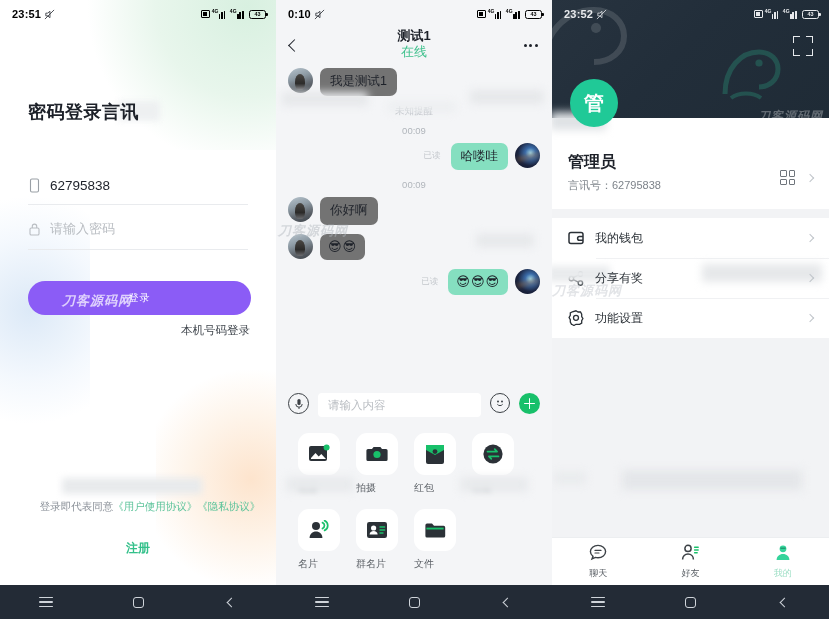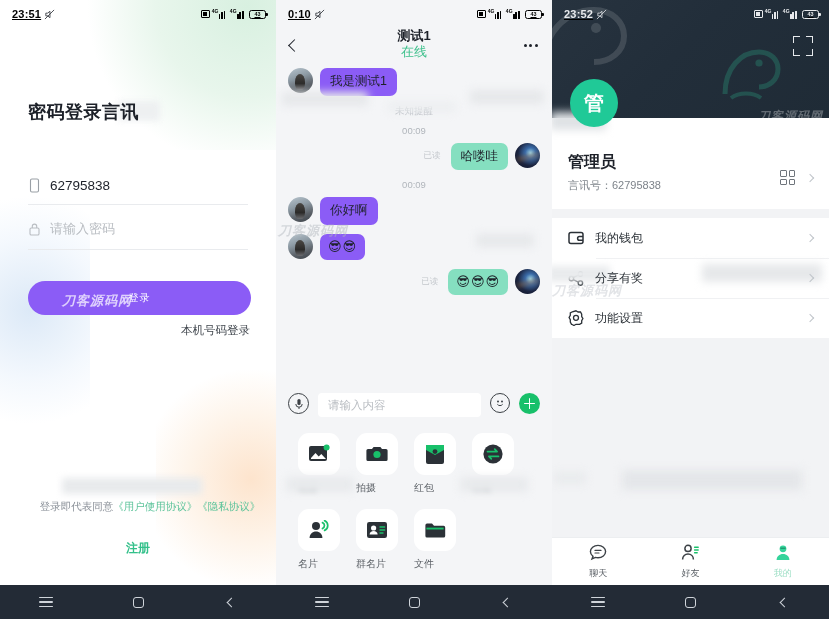--- a/index.html
+++ b/index.html
@@ -12,21 +12,21 @@
   }
   .panel { position:relative; height:619px; overflow:hidden; background:#fff; }
   .p1 { width:276px; }
   .p2 { width:276px; background:#f4f5f7; }
   .p3 { width:277px; background:#f2f3f5; }
 
   
   .statusbar {
     height:28px; display:flex; align-items:center;
     justify-content:space-between; padding:0 10px 0 12px;
-    position:relative; z-index:40;text-decoration:underline;
+    position:relative; z-index:40;
   }
   .sb-time { font-size:11px; font-weight:700; letter-spacing:.2px; display:flex; align-items:center; gap:3px;}
   .sb-right { display:flex; align-items:center; gap:3px; }
   .sb-dark .sb-time, .sb-dark .sb-right { color:#e8eaed; }
   .mute-ico { display:inline-block; width:11px; height:11px; position:relative; opacity:.85;}
   .mute-ico svg { display:block; }
   .sim { width:9px; height:8px; border:1.2px solid currentColor; border-radius:1px; position:relative;}
   .sim:after{content:"";position:absolute;left:1.3px;top:1.3px;width:4px;height:3.4px;background:currentColor;}
   .sig { display:flex; align-items:flex-end; gap:.8px; height:9px; position:relative; padding-left:6px;}
   .sig i { display:block; width:1.7px; background:currentColor; border-radius:.3px;}
@@ -94,21 +94,21 @@
   .row { display:flex; align-items:flex-start; gap:7px; margin-bottom:9px;}
   .row.out { justify-content:flex-end; }
   .av { width:25px; height:25px; border-radius:50%; flex:0 0 25px; overflow:hidden; position:relative;}
   .av-girl { background:linear-gradient(160deg,#b9c6cf 0%,#8d9aa4 38%,#5b6168 70%,#3a3f45 100%); }
   .av-girl:after{content:"";position:absolute;left:7px;top:6px;width:10px;height:16px;border-radius:50% 50% 40% 40%;
                  background:linear-gradient(180deg,#4a4744 0%,#2b2a29 60%,#6b6c70 100%);}
   .av-space { background:radial-gradient(circle at 62% 40%, #9fd6e8 0%, #3a6ba8 24%, #1b2440 58%, #0d1020 100%); }
   .av-space:after{content:"";position:absolute;left:2px;top:12px;width:22px;height:4px;background:rgba(150,110,70,.55);
                   filter:blur(2px);transform:rotate(-14deg);}
   .bub { max-width:150px; padding:6px 10px; border-radius:7px; font-size:12.5px; line-height:1.25; color:#1d2129;}
-  .bub.in { background:#8b5cf6; }
+  .bub.in { background:#737373; }
   .bub.out { background:#85dfc0; }
   .bub.emoji { font-size:13px; padding:5px 8px; letter-spacing:1px;}
   .tstamp { text-align:center; font-size:9.5px; color:#b0b5bb; margin:3px 0 7px;}
   .readmk { align-self:center; font-size:8.5px; color:#c3c7cc; margin-right:3px;}
   .blurbar{position:absolute;background:#e6e8ea;filter:blur(4px);border-radius:2px;}
   .bb1{left:6px;top:30px;width:86px;height:14px;}
   .bb2{right:8px;top:28px;width:74px;height:14px;}
   .bb3{left:112px;top:40px;width:68px;height:10px;background:#eceef0;}
   .bb4{right:18px;top:172px;width:58px;height:13px;}
   .wm2{left:2px;top:160px;font-size:13px;color:rgba(180,186,192,.5);}

